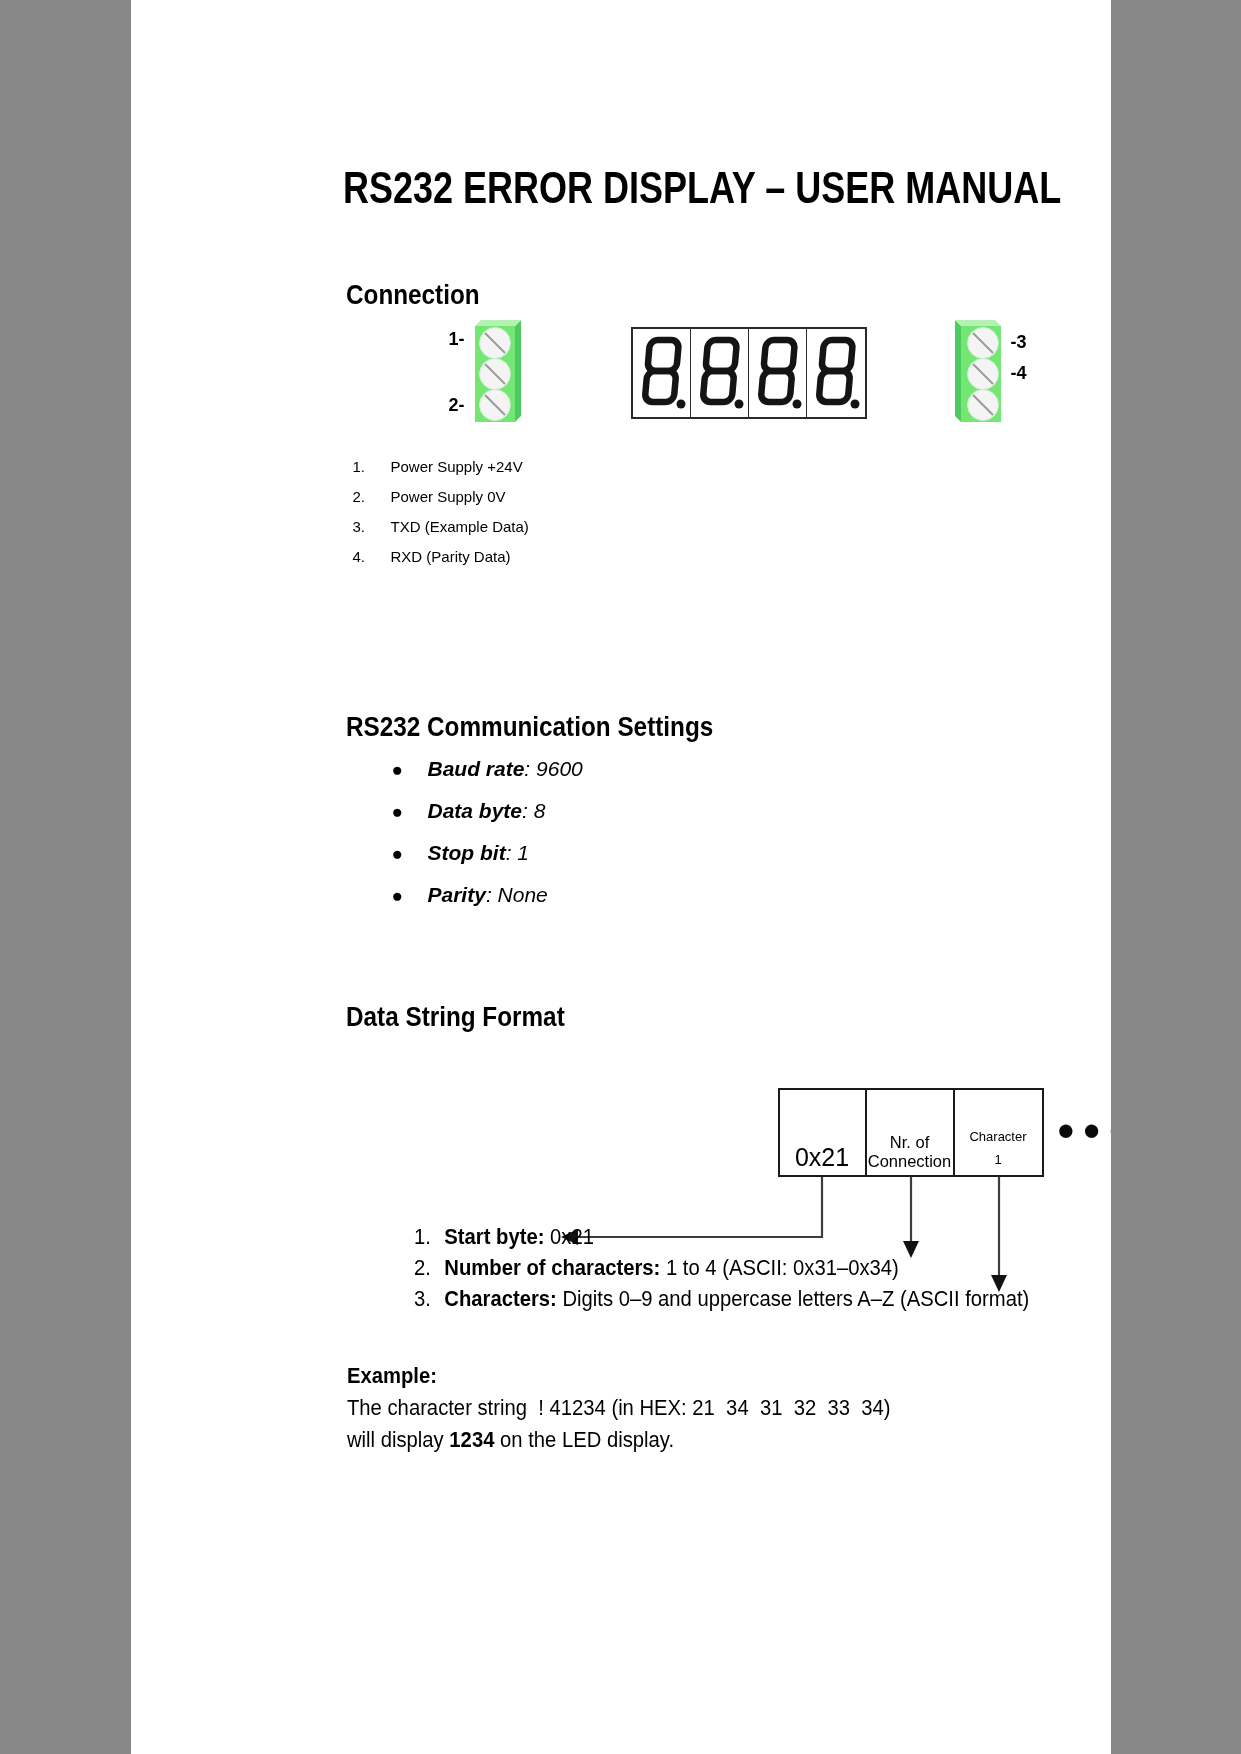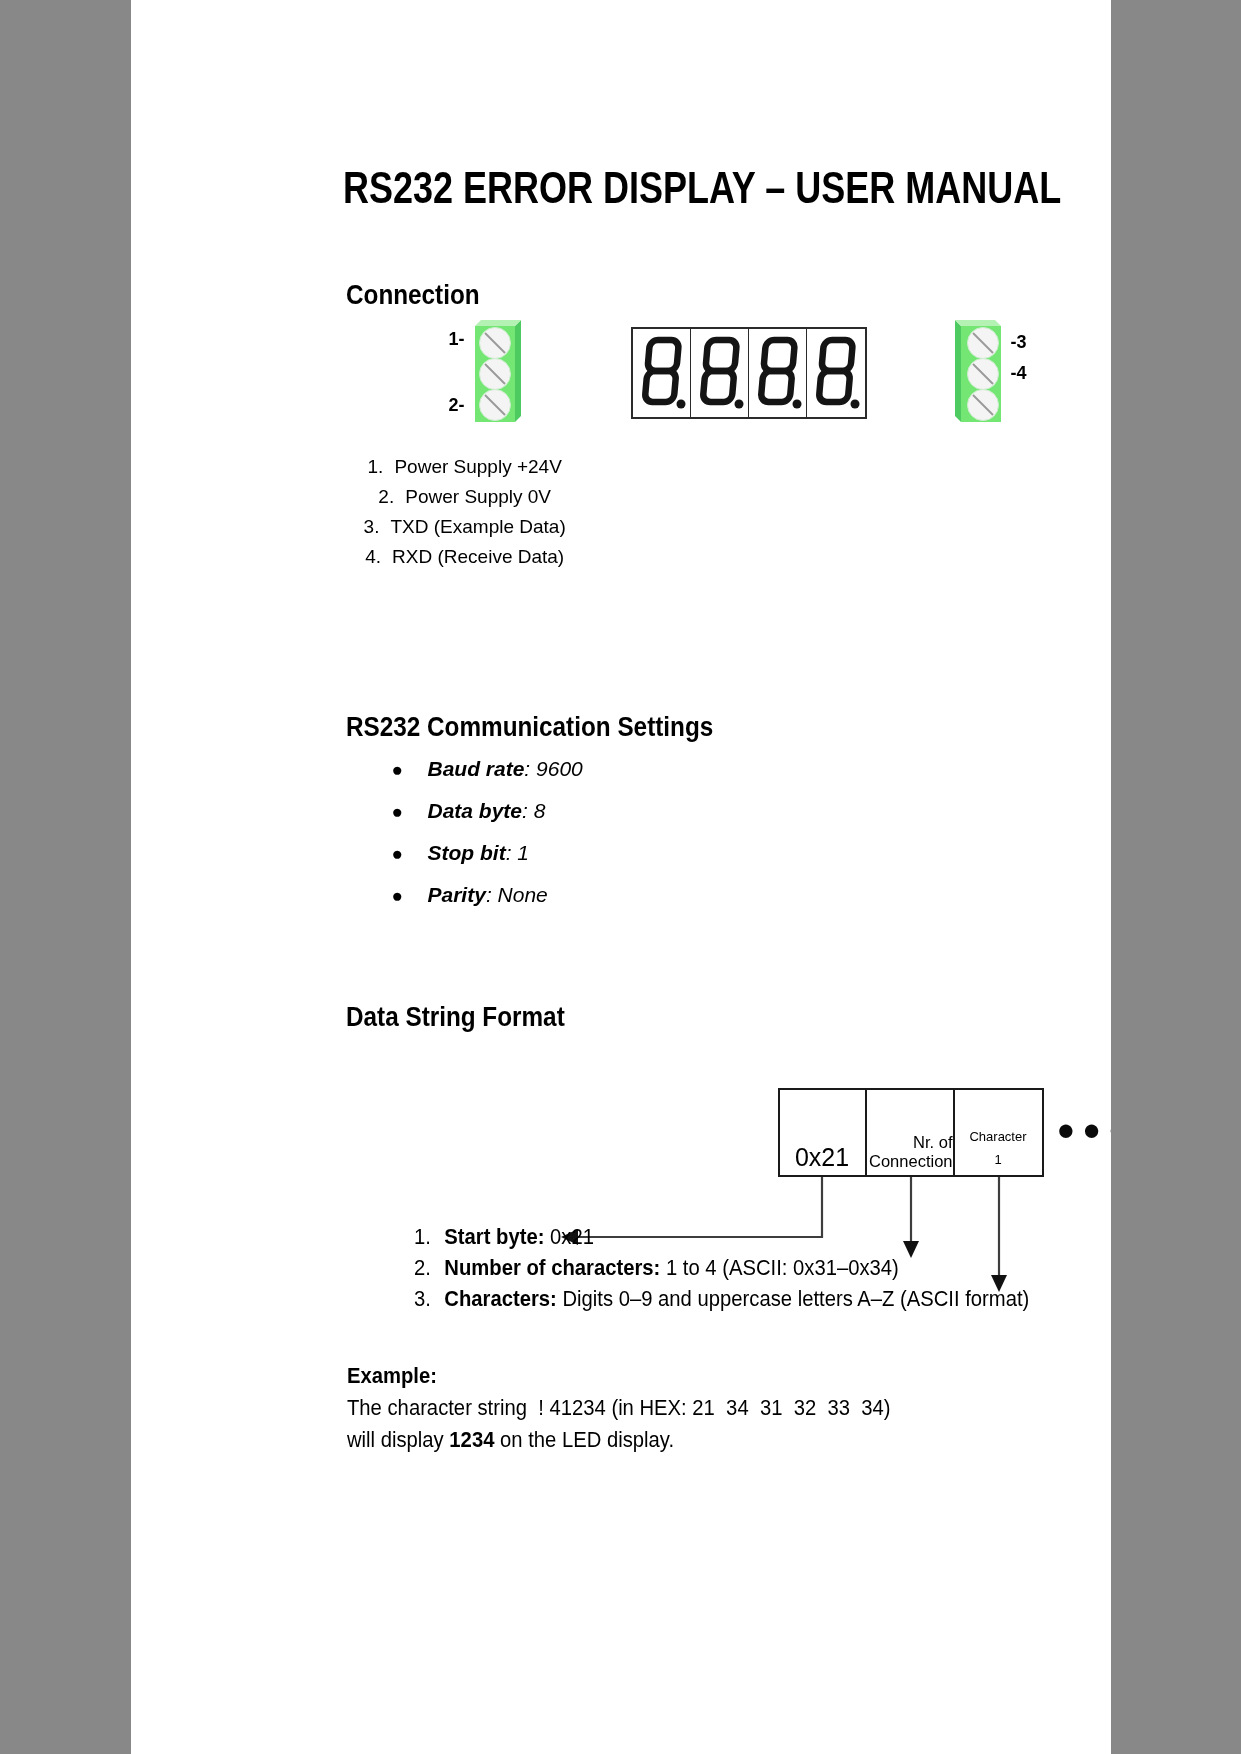--- a/index.html
+++ b/index.html
@@ -12,21 +12,21 @@
   .title {
     font-size: 45px; font-weight: 700; letter-spacing: 0px;
     transform: scaleX(0.80); transform-origin: 0 0;
   }
   .h2 {
     font-size: 27px; font-weight: 700;
     transform: scaleX(0.90); transform-origin: 0 0;
   }
   .cond { transform: scaleX(0.92); transform-origin: 0 0; }
   
-  .pins { font-size: 19px; line-height: 30px; text-align: center; }
+  .pins { font-size: 15px; line-height: 30px; }
   .pins .row .num { display: inline-block; width: 38px; }
   
   .settings { font-size: 21px; line-height: 41px; font-style: italic; }
   .settings .row .bullet { display: inline-block; width: 36px; font-size: 19px; }
   .settings .row .lbl { font-weight: 700; }
   
   .fbox {
     position: absolute; top: 1088px; height: 89px; background: #fff;
     border: 2.5px solid #1a1a1a; display: flex; flex-direction: column;
     justify-content: flex-end; align-items: center; padding-bottom: 4px;
@@ -145,21 +145,21 @@
     <div class="row">
       <span class="num">1.</span><span>Power Supply +24V</span>
     </div>
     <div class="row">
       <span class="num">2.</span><span>Power Supply 0V</span>
     </div>
     <div class="row">
       <span class="num">3.</span><span>TXD (Example Data)</span>
     </div>
     <div class="row">
-      <span class="num">4.</span><span>RXD (Receive Data)</span>
+      <span class="num">4.</span><span>RXD (Parity Data)</span>
     </div>
   </div>
 
   <div class="abs h2" style="left:215px; top:712px;">RS232 Communication Settings</div>
 
   <div class="abs settings" style="left:261px; top:748px;">
     <div class="row">
       <span class="bullet">●</span><span class="lbl">Baud rate</span><span>: 9600</span>
     </div>
     <div class="row">
@@ -171,21 +171,21 @@
     <div class="row">
       <span class="bullet">●</span><span class="lbl">Parity</span><span>: None</span>
     </div>
   </div>
 
   <div class="abs h2" style="left:215px; top:1002px;">Data String Format</div>
 
   <div class="fbox" style="left:647px; width:89px;">
     <div class="big">0x21</div>
   </div>
-  <div class="fbox joined" style="left:736px; width:88px;align-items:flex-end;">
+  <div class="fbox joined" style="left:736px; width:88px;">
     <div class="sm">Nr. of</div>
     <div class="sm">Connection</div>
   </div>
   <div class="fbox joined" style="left:824px; width:89px;">
     <div class="md">Character</div>
     <div class="md">1</div>
   </div>
   <div class="abs dots" style="left:926px; top:1112px;">●●●</div>
   <div class="fbox" style="left:1003px; width:91px;">
     <div class="md">Character</div>

